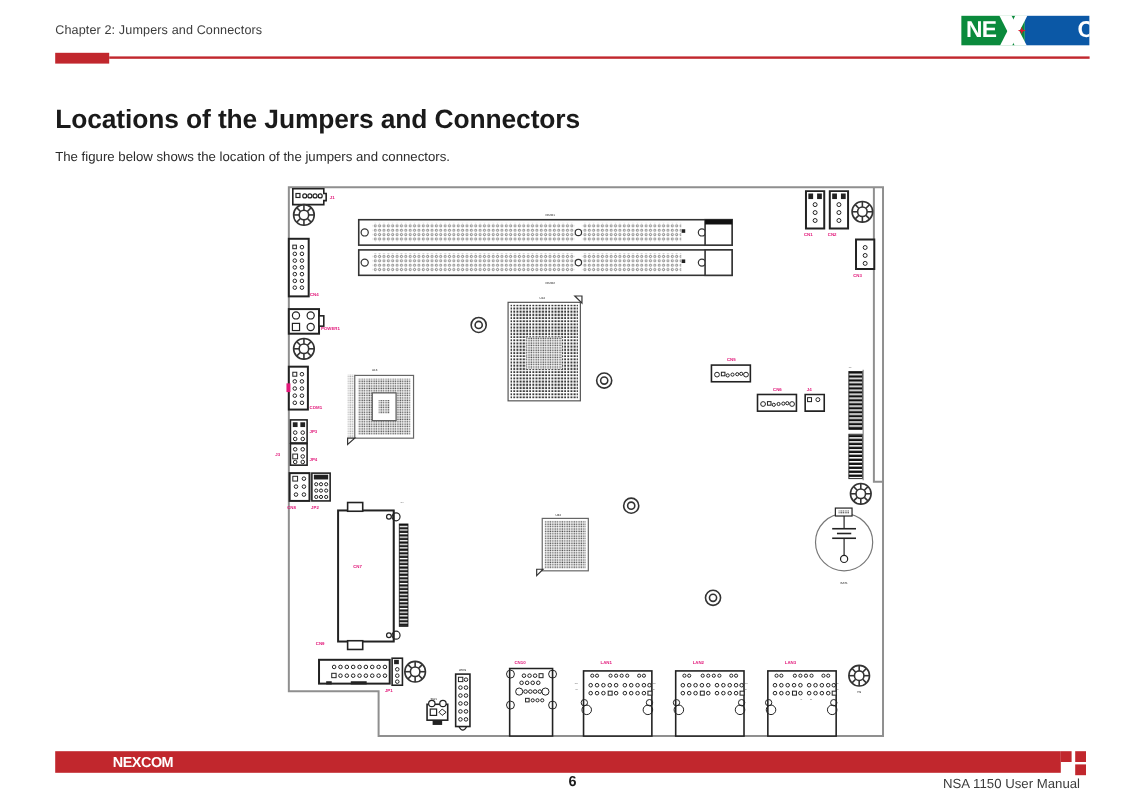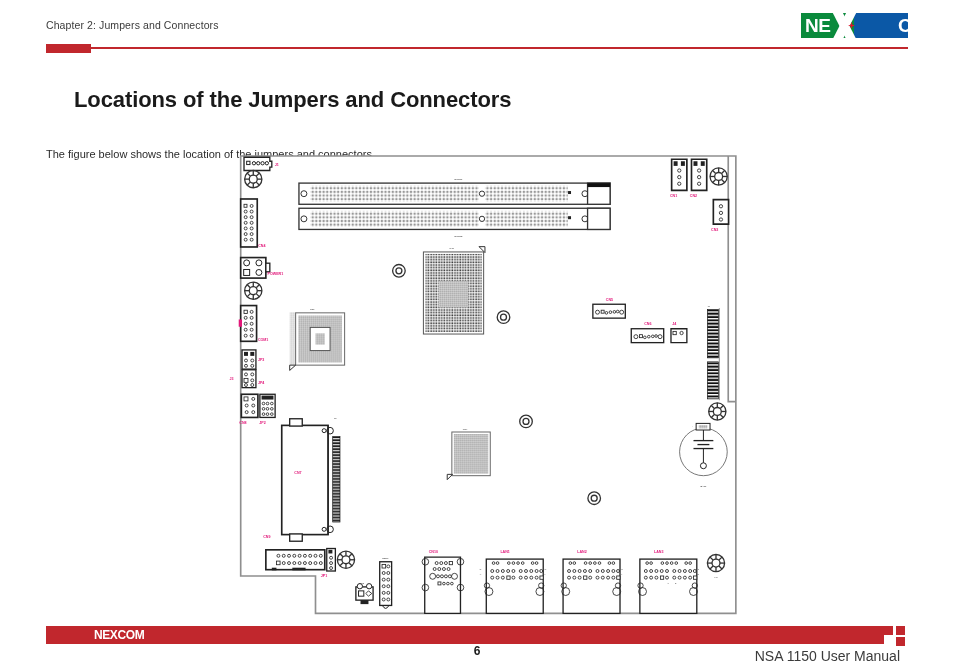--- a/index.html
+++ b/index.html
@@ -45,25 +45,24 @@
   .logo .lg-t2 {
     position:absolute; left:52px; top:2px; width:52px; height:21px;
     color:#fff; font-size:19px; font-weight:bold; letter-spacing:-0.5px; line-height:21px;margin-left:45px;
   }
 
   
   .title {
     position:absolute; left:46px; top:87px;
     font-size: 22px; font-weight: bold; color:#1a1a1a; letter-spacing:-0.1px;
     white-space:nowrap;
-    margin-left:28px;
   }
   .intro {
     position:absolute; left:46px; top:125px;
-    font-size: 11px; color:#2b2b2b; white-space:nowrap;margin-top:23px;
+    font-size: 11px; color:#2b2b2b; white-space:nowrap;
   }
 
   
   .board { position:absolute; left:180px; top:150px; width:600px; height:470px; }
   .board svg { display:block; }
 
   
   .ftr-bar { position:absolute; left:46px; top:626px; width:838px; height:18px; background:#c1272d; }
   .ftr-logo {
     position:absolute; left:8px; top:3px; height:13px;
@@ -77,21 +76,21 @@
   .ftr-copy {
     position:absolute; left:48px; top:648px;
     font-size:8.5px; color:#3b3b3b; white-space:nowrap;
   }
   .ftr-page {
     position:absolute; left:0; top:644px; width:954px; text-align:center;
     font-size:12px; font-weight:bold; color:#1a1a1a;
   }
   .ftr-manual {
     position:absolute; right:48px; top:648px;
-    font-size:14px; color:#3b3b3b; white-space:nowrap;
+    font-size:11px; color:#3b3b3b; white-space:nowrap;
   }
 
   
   text { font-family:"Liberation Sans", sans-serif; }
   .lbl-pink { fill:#e2187a; font-weight:bold; font-size:11px; }
   .lbl-blk  { fill:#222; font-size:7.5px; }
   .lbl-tiny { fill:#333; font-size:4px; }
 </style>
 </head>
 <body>

